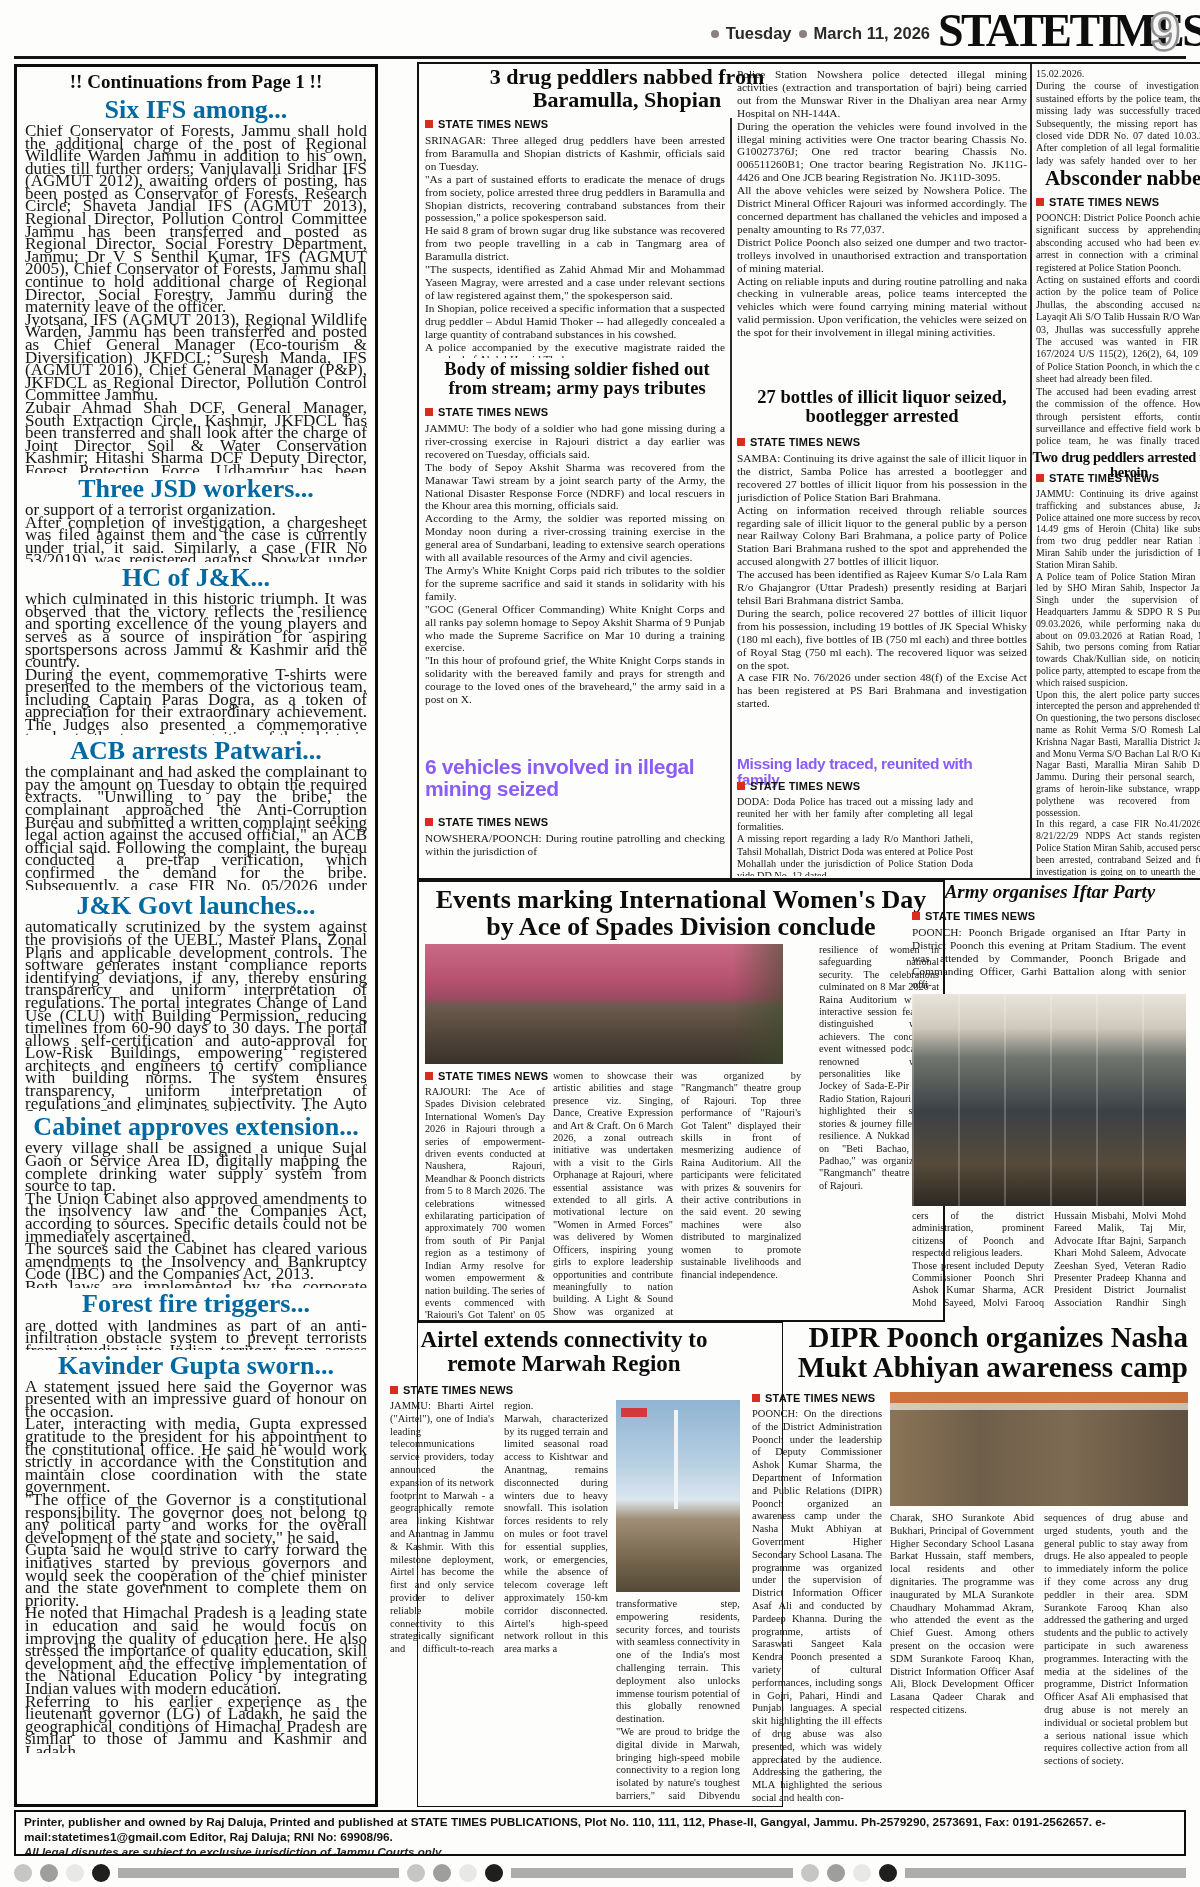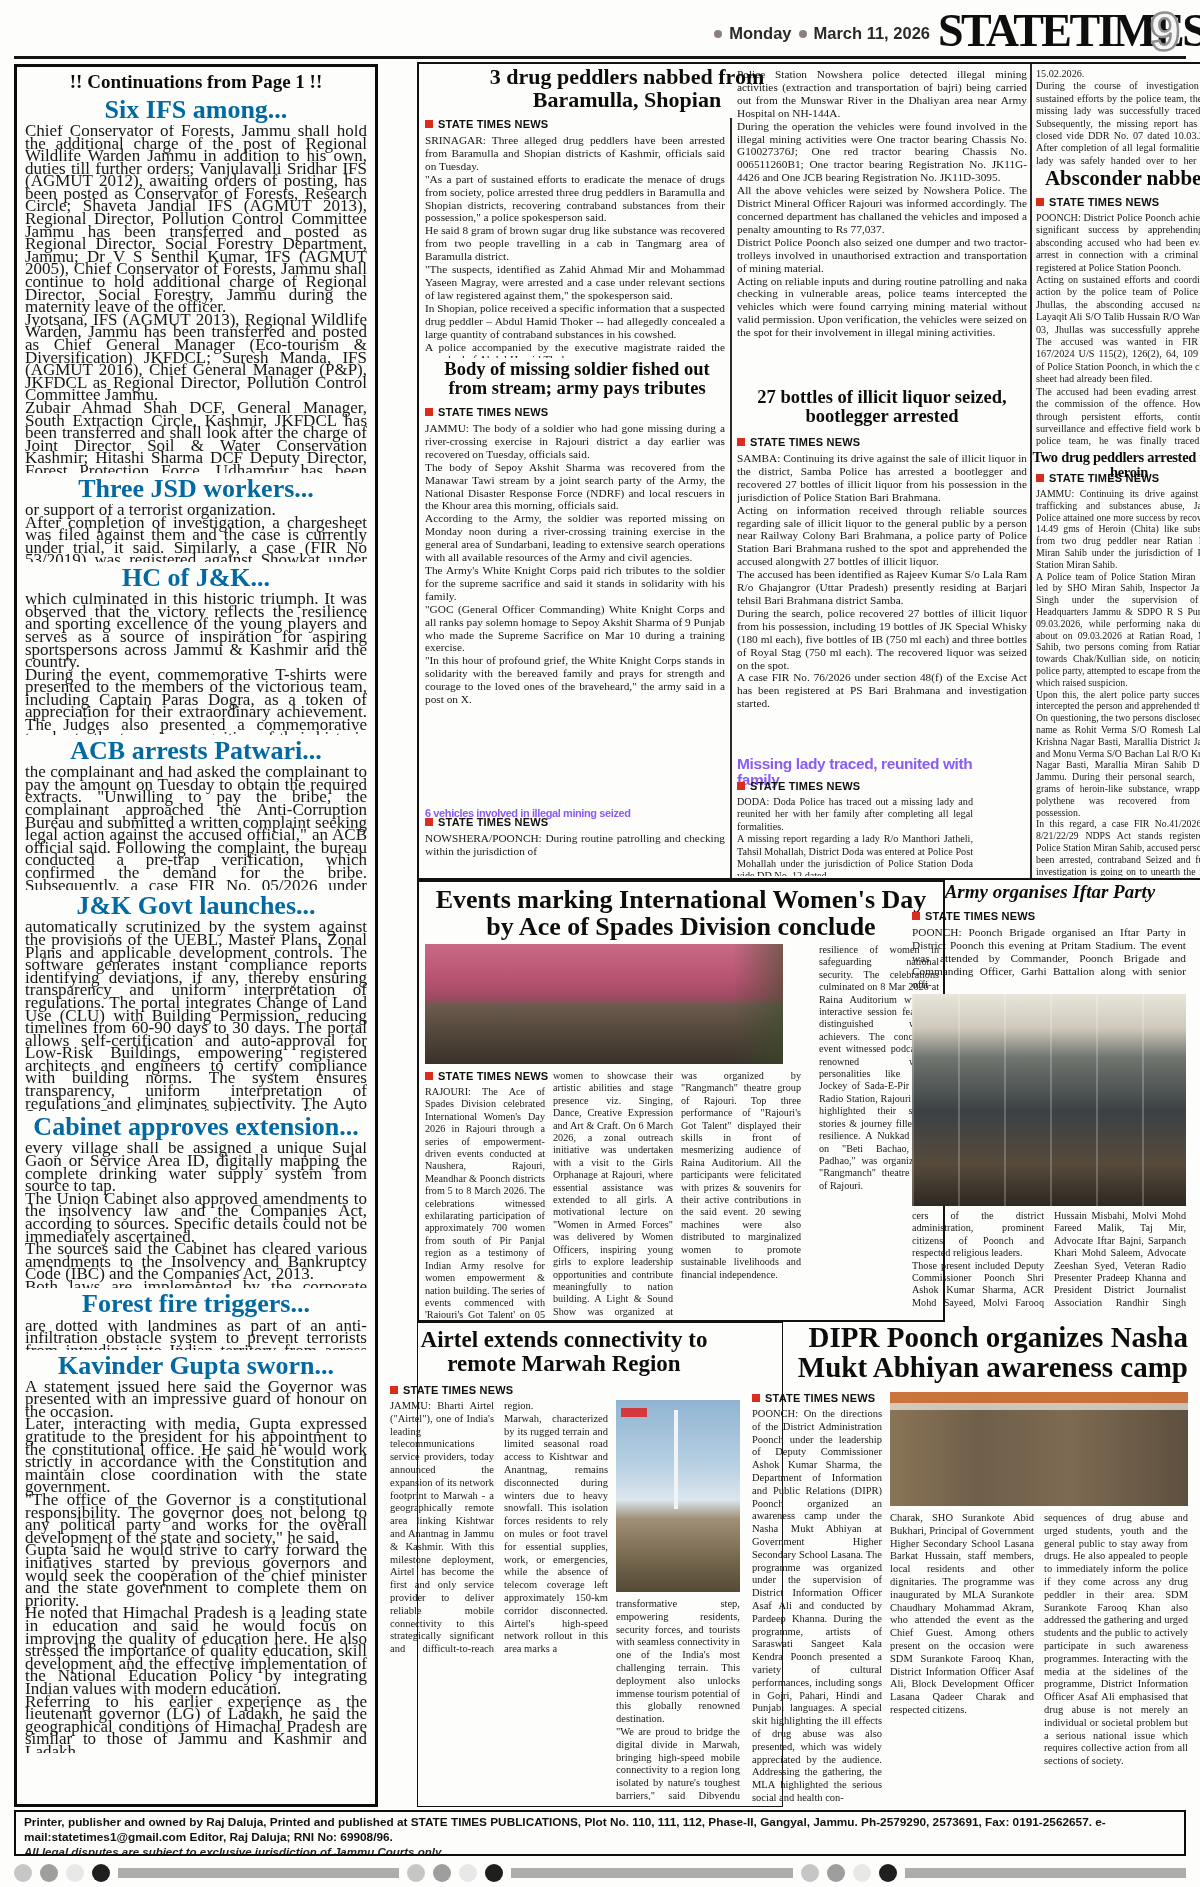--- a/index.html
+++ b/index.html
@@ -66,21 +66,21 @@
   .oc1{background:#c6c6c6}.oc2{background:#9e9e9e}.oc3{background:#e8e8e8}.oc4{background:#1f1f1f}
   .obar{height:10px;background:#adadad;flex:1 1 auto;}
 </style>
 </head>
 <body>
 
 <div id="page">
 
   <div class="abs dateline" style="left:540px;top:24px;width:390px;">
     <span class="hd-dot"></span>
-    <span>Monday</span>
+    <span>Tuesday</span>
     <span class="hd-dot"></span>
     <span>March 11, 2026</span>
   </div>
   <div class="abs logo" style="left:938px;top:8px;">
     <span>STATETIMES</span>
   </div>
   <div class="abs pagenum" style="left:1150px;top:4px;">9</div>
   <div class="abs toprule" style="left:14px;top:56px;width:1172px;height:3px;"></div>
 
   <div class="abs" id="contbox">
@@ -162,21 +162,21 @@
         <span class="sq"></span>
         <span>STATE TIMES NEWS</span>
       </div>
     <div class="abs bt bt12" style="left:6px;top:358px;width:300px;height:368px;">JAMMU: The body of a soldier who had gone missing during a river-crossing exercise in Rajouri district a day earlier was recovered on Tuesday, officials said.
 The body of Sepoy Akshit Sharma was recovered from the Manawar Tawi stream by a joint search party of the Army, the National Disaster Response Force (NDRF) and local rescuers in the Khour area this morning, officials said.
 According to the Army, the soldier was reported missing on Monday noon during a river-crossing training exercise in the general area of Sundarbani, leading to extensive search operations with all available resources of the Army and civil agencies.
 The Army's White Knight Corps paid rich tributes to the soldier for the supreme sacrifice and said it stands in solidarity with his family.
 "GOC (General Officer Commanding) White Knight Corps and all ranks pay solemn homage to Sepoy Akshit Sharma of 9 Punjab who made the Supreme Sacrifice on Mar 10 during a training exercise.
 "In this hour of profound grief, the White Knight Corps stands in solidarity with the bereaved family and prays for strength and courage to the loved ones of the braveheard," the army said in a post on X.</div>
 
-    <div class="abs hl-sans" style="left:6px;top:744px;width:304px;font-size:11px;">6 vehicles involved in illegal mining seized</div>
+    <div class="abs hl-sans" style="left:6px;top:692px;width:304px;font-size:21px;">6 vehicles involved in illegal mining seized</div>
     <div class="abs byline" style="left:6px;top:752px;">
         <span class="sq"></span>
         <span>STATE TIMES NEWS</span>
       </div>
     <div class="abs bt bt12" style="left:6px;top:768px;width:300px;height:42px;">NOWSHERA/POONCH: During routine patrolling and checking within the jurisdiction of</div>
 
     <div class="abs bt bt12" style="left:318px;top:4px;width:290px;height:318px;">Police Station Nowshera police detected illegal mining activities (extraction and transportation of bajri) being carried out from the Munswar River in the Dhaliyan area near Army Hospital on NH-144A.
 During the operation the vehicles were found involved in the illegal mining activities were One tractor bearing Chassis No. G10027376J; One red tractor bearing Chassis No. 006511260B1; One tractor bearing Registration No. JK11G-4426 and One JCB bearing Registration No. JK11D-3095.
 All the above vehicles were seized by Nowshera Police. The District Mineral Officer Rajouri was informed accordingly. The concerned department has challaned the vehicles and imposed a penalty amounting to Rs 77,037.
 District Police Poonch also seized one dumper and two tractor-trolleys involved in unauthorised extraction and transportation of mining material.

